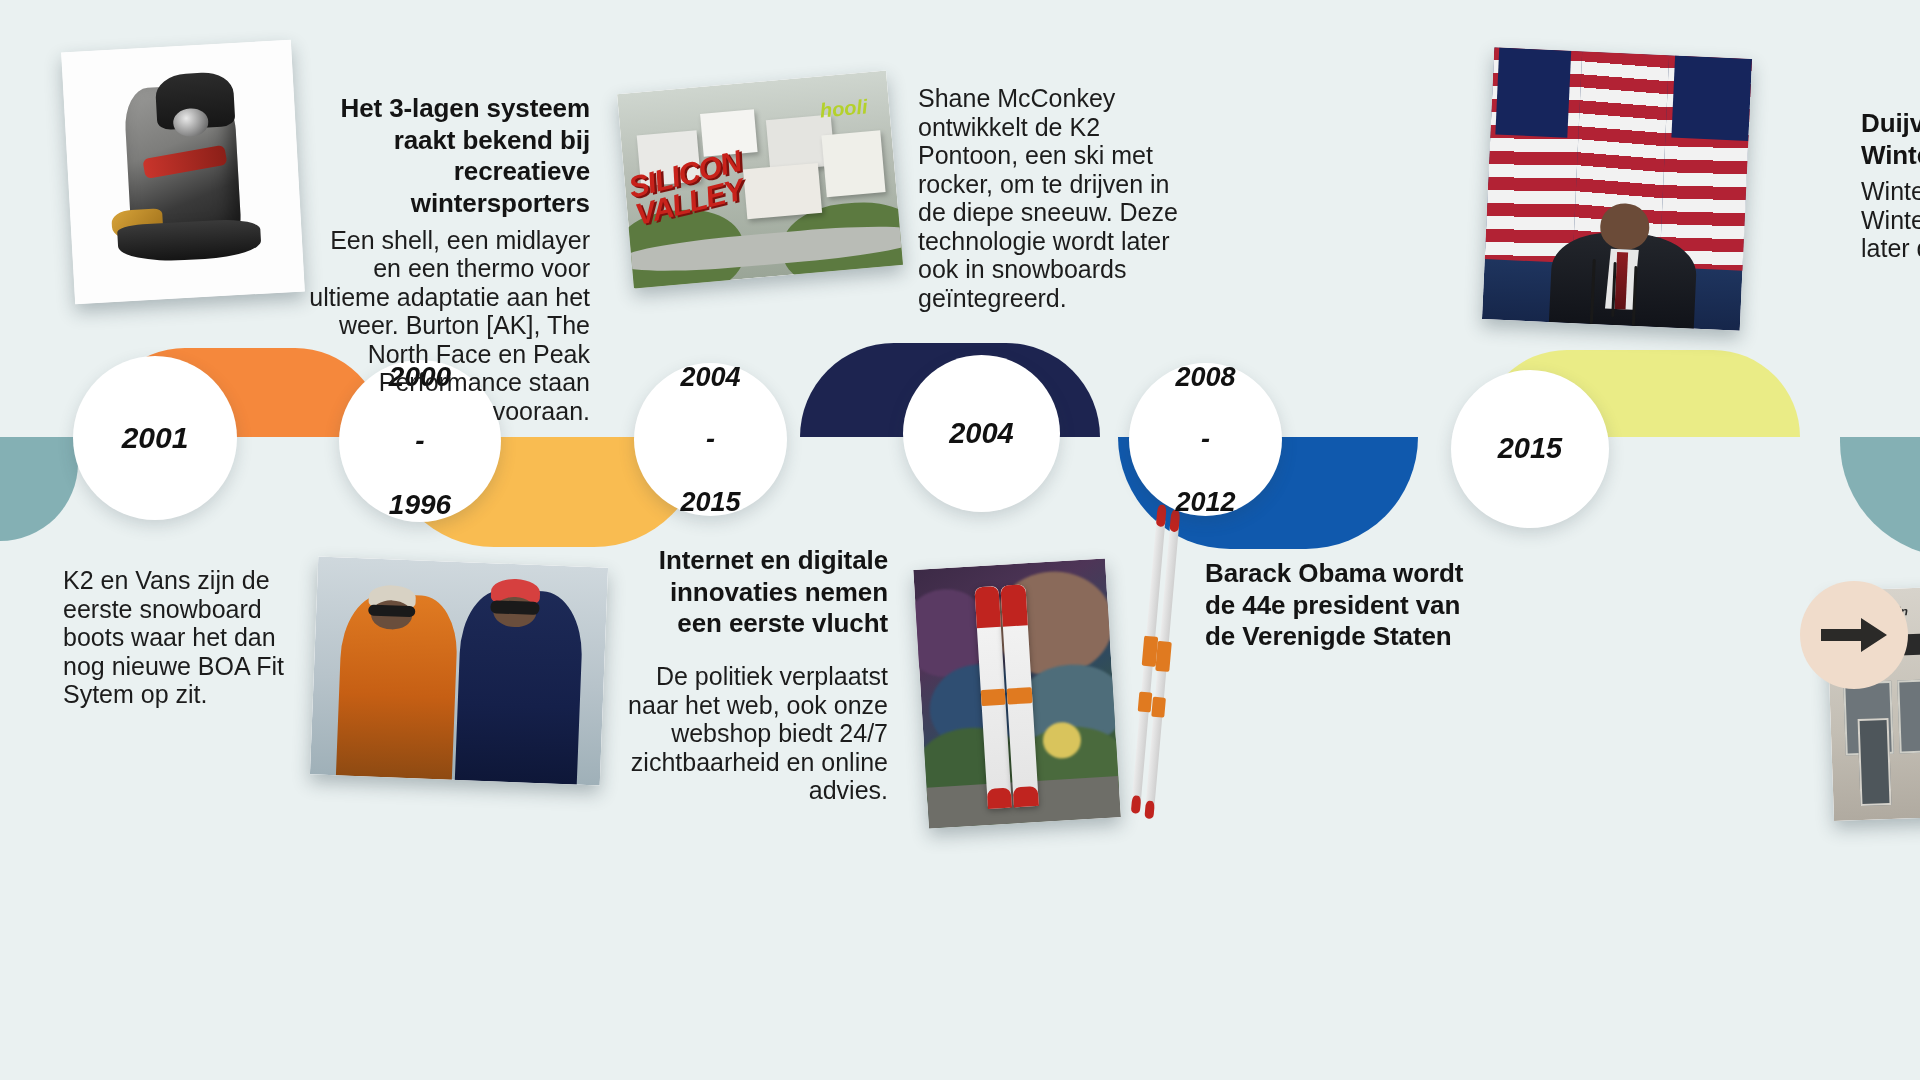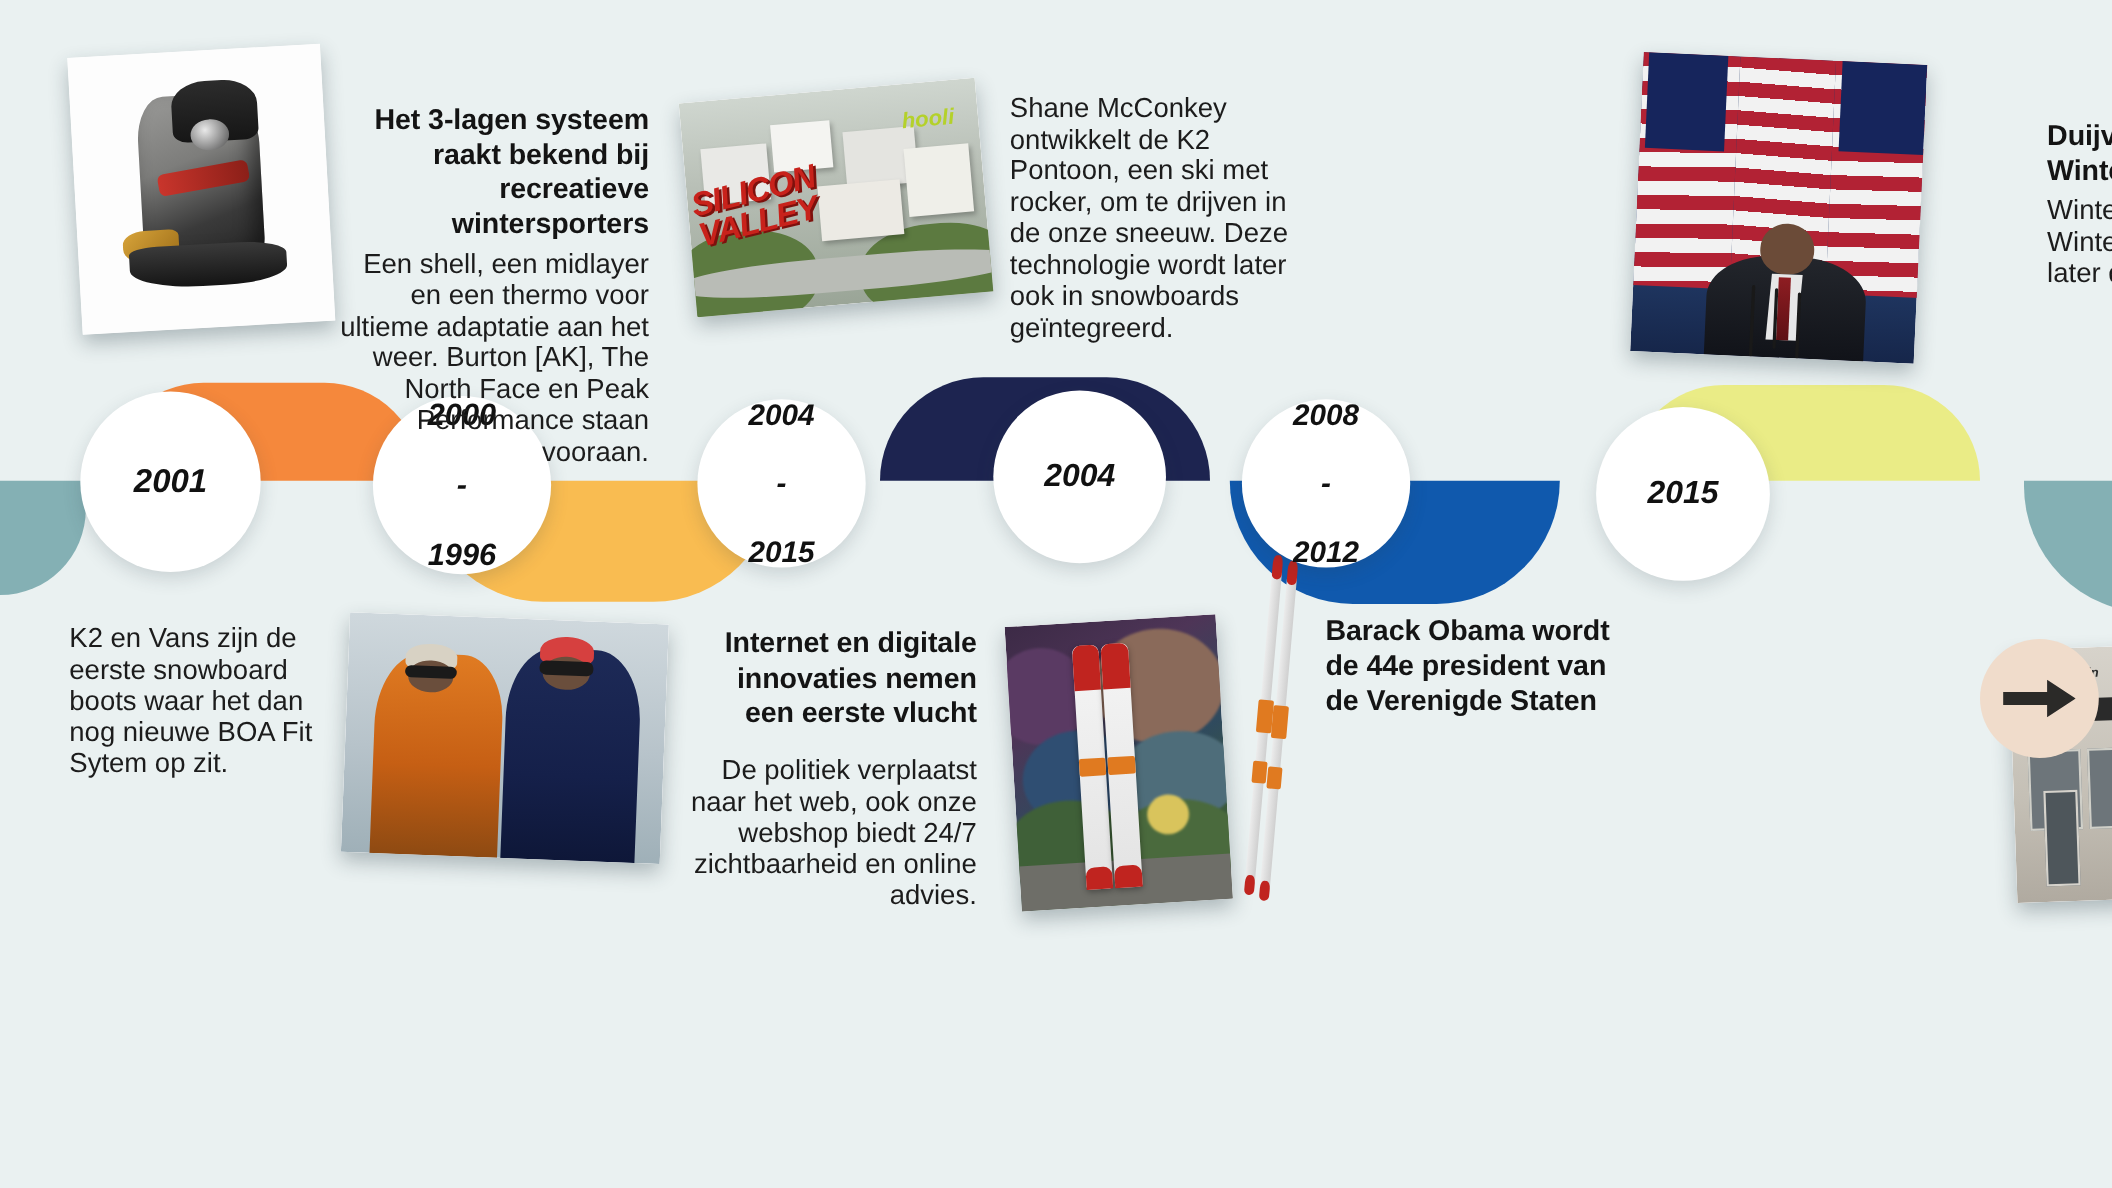--- a/index.html
+++ b/index.html
@@ -346,33 +346,33 @@
       <path d="M0 11 H40 V0 L66 17 L40 34 V23 H0 Z" fill="#2b2a28"></path>
     </svg>
   </div>
 
   <div class="tblock ta-right" style="left:300px;top:93px;width:290px;">
     <h3>Het 3-lagen systeem raakt bekend bij recreatieve wintersporters</h3>
     <p>Een shell, een midlayer en een thermo voor ultieme adaptatie aan het weer. Burton [AK], The North Face en Peak Performance staan vooraan.</p>
   </div>
 
   <div class="tblock ta-left" style="left:918px;top:84px;width:278px;">
-    <p>Shane McConkey ontwikkelt de K2 Pontoon, een ski met rocker, om te drijven in de onze sneeuw. Deze technologie wordt later ook in snowboards geïntegreerd.</p>
+    <p>Shane McConkey ontwikkelt de K2 Pontoon, een ski met rocker, om te drijven in de diepe sneeuw. Deze technologie wordt later ook in snowboards geïntegreerd.</p>
   </div>
 
   <div class="tblock ta-left" style="left:1861px;top:108px;width:250px;">
     <h3>Duijvestein Wintersport</h3>
     <p>Wintersport Wintersport nieuwe later de winkel Haag</p>
   </div>
 
   <div class="tblock ta-left" style="left:63px;top:566px;width:258px;">
     <p>K2 en Vans zijn de eerste snowboard boots waar het dan nog nieuwe BOA Fit Sytem op zit.</p>
   </div>
 
-  <div class="tblock ta-right" style="left:620px;top:545px;width:268px;margin-top:24px;">
+  <div class="tblock ta-right" style="left:620px;top:545px;width:268px;">
     <h3>Internet en digitale innovaties nemen een eerste vlucht</h3>
     <p style="margin-top:22px;">De politiek verplaatst naar het web, ook onze webshop biedt 24/7 zichtbaarheid en online advies.</p>
   </div>
 
   <div class="tblock ta-left" style="left:1205px;top:558px;width:268px;">
     <h3>Barack Obama wordt de 44e president van de Verenigde Staten</h3>
   </div>
 
 </div>
 

